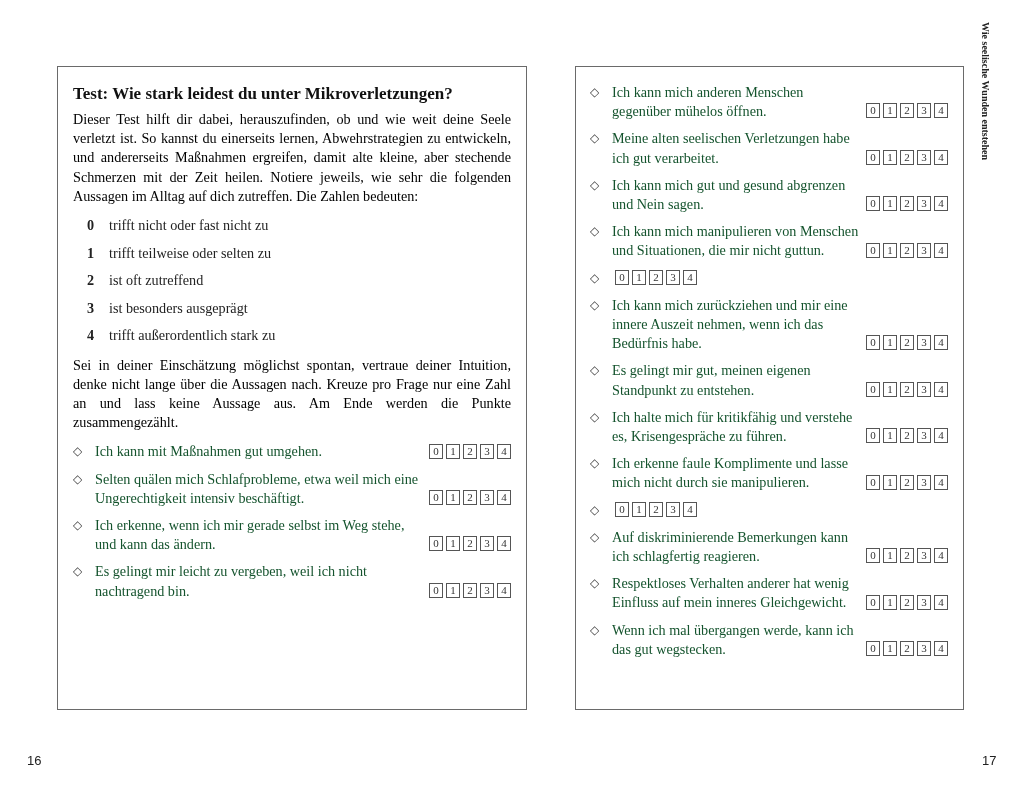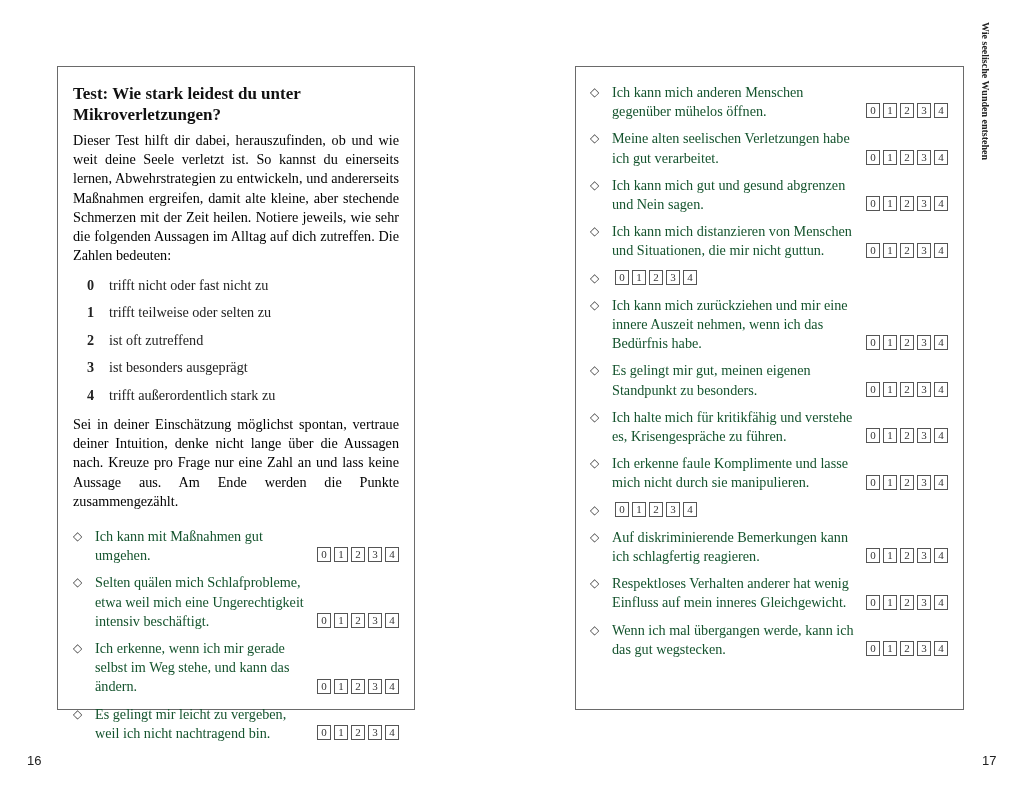--- a/index.html
+++ b/index.html
@@ -2,21 +2,21 @@
 <html><head>
 <meta charset="utf-8">
 <style>
   html, body { margin:0; padding:0; }
   body { width:1020px; height:793px; background:#ffffff; position:relative; overflow:hidden;
          font-family:"DejaVu Serif", "Liberation Serif", serif; color:#222; }
   .page { position:absolute; top:0; height:793px; }
   #page-left { left:0; width:510px; }
   #page-right { left:510px; width:510px; }
   .box { position:absolute; border:1px solid #6a6a6a; background:#fff; box-sizing:border-box; }
-  #box-left { left:57px; top:66px; width:358px; height:644px; padding:16px 15px 0 15px; }
+  #box-left { left:57px; top:66px; width:470px; height:644px; padding:16px 15px 0 15px; }
   #box-right { left:65px; top:66px; width:389px; height:644px; padding:16px 15px 0 14px; }
   .title { font-family:"Liberation Serif", serif; font-weight:bold; font-size:17px; line-height:21px; color:#111; margin:0 0 6px 0; }
   .para { font-family:"Liberation Serif", serif; font-size:14.2px; line-height:19.2px; text-align:justify; margin:0; color:#000000; }
   .scale { margin:6px 0 6px 0; padding:0; list-style:none; }
   .scale li { display:flex; height:27.5px; align-items:center; font-family:"Liberation Serif", serif; font-size:14.2px; }
   .scale .num { width:22px; margin-left:14px; font-weight:bold; }
   .item { display:flex; align-items:flex-end; margin-bottom:8px; }
   .item .diamond { width:22px; flex:none; font-size:12px; color:#444; align-self:flex-start; line-height:19.2px; padding-top:0; }
   .item .text { flex:1; font-family:"Liberation Serif", serif; font-size:14.2px; line-height:19.2px; color:#14532d; }
   .boxes { display:flex; flex:none; margin-bottom:3px; }
@@ -50,21 +50,21 @@
         </li>
       <li>
           <span class="num">3</span>
           <span>ist besonders ausgeprägt</span>
         </li>
       <li>
           <span class="num">4</span>
           <span>trifft außerordentlich stark zu</span>
         </li>
     </ul>
-    <p class="para" style="margin-bottom:16px;">Sei in deiner Einschätzung möglichst spontan, vertraue deiner Intuition, denke nicht lange über die Aussagen nach. Kreuze pro Frage nur eine Zahl an und lass keine Aussage aus. Am Ende werden die Punkte zusammengezählt.</p>
+    <p class="para" style="margin-bottom:10px;">Sei in deiner Einschätzung möglichst spontan, vertraue deiner Intuition, denke nicht lange über die Aussagen nach. Kreuze pro Frage nur eine Zahl an und lass keine Aussage aus. Am Ende werden die Punkte zusammengezählt.</p>
     <div id="left-items">
         <div class="item">
     <span class="diamond">◇</span>
     <span class="text">Ich kann mit Maßnahmen gut umgehen.</span>
     <span class="boxes">
             <span>0</span>
             <span>1</span>
             <span>2</span>
             <span>3</span>
             <span>4</span>
@@ -139,21 +139,21 @@
     <span class="boxes">
             <span>0</span>
             <span>1</span>
             <span>2</span>
             <span>3</span>
             <span>4</span>
           </span>
   </div>
         <div class="item">
     <span class="diamond">◇</span>
-    <span class="text">Ich kann mich distanzieren von Menschen und Situationen, die mir nicht guttun.</span>
+    <span class="text">Ich kann mich manipulieren von Menschen und Situationen, die mir nicht guttun.</span>
     <span class="boxes">
             <span>0</span>
             <span>1</span>
             <span>2</span>
             <span>3</span>
             <span>4</span>
           </span>
   </div>
         <div class="item">
     <span class="diamond">◇</span>
@@ -171,21 +171,21 @@
     <span class="boxes">
             <span>0</span>
             <span>1</span>
             <span>2</span>
             <span>3</span>
             <span>4</span>
           </span>
   </div>
         <div class="item">
     <span class="diamond">◇</span>
-    <span class="text">Es gelingt mir gut, meinen eigenen Standpunkt zu besonders.</span>
+    <span class="text">Es gelingt mir gut, meinen eigenen Standpunkt zu entstehen.</span>
     <span class="boxes">
             <span>0</span>
             <span>1</span>
             <span>2</span>
             <span>3</span>
             <span>4</span>
           </span>
   </div>
         <div class="item">
     <span class="diamond">◇</span>

